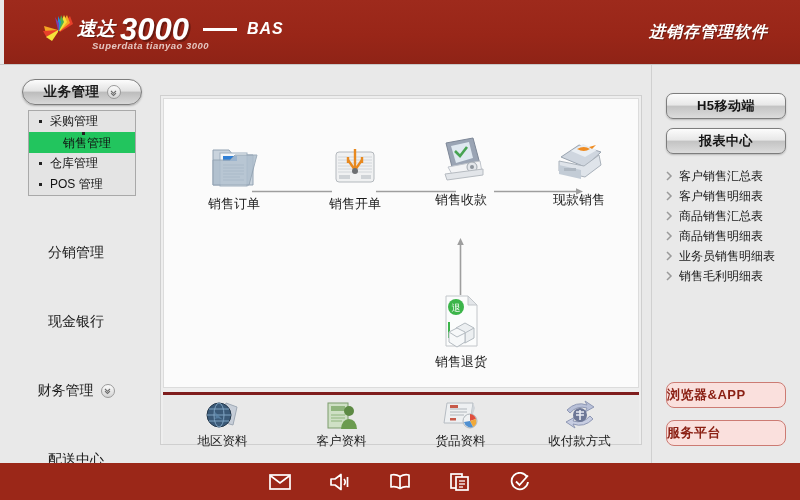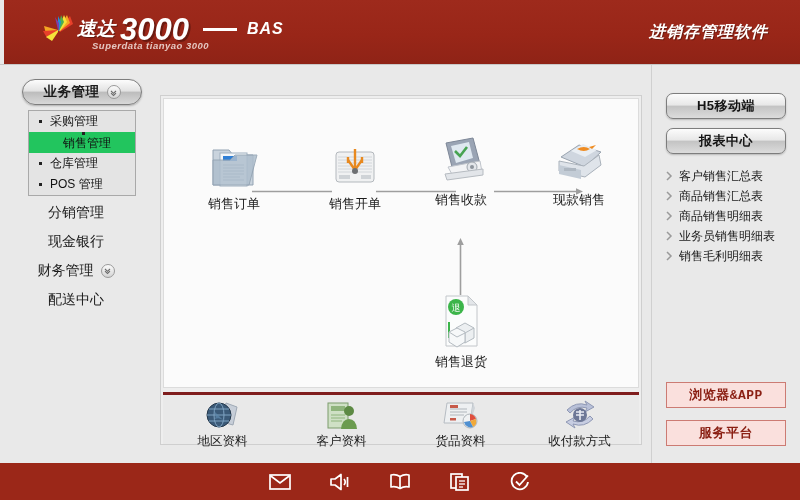--- a/index.html
+++ b/index.html
@@ -108,21 +108,21 @@
   .submenu-item.active { background: #22c55e; flex-direction: column; }
   .bullet {
     width: 3px; height: 3px; background: #222; display: inline-block;
     margin-right: 8px; flex: none;
   }
   .submenu-item .t { font-size: 12px; color: #111; }
 
   .mainmenu { position: absolute; left: 0; top: 133px; width: 152px; }
   .mainmenu-item {
     height: 29px; display: flex; align-items: center;
-    justify-content: center; cursor: pointer;
+    justify-content: center; cursor: pointer; margin-top: 40px;
   }
   .mainmenu-item .t { font-size: 14px; color: #1a1a1a; }
 
   
   .center {
     position: absolute; left: 160px; top: 30px;
     width: 482px; height: 350px;
     background: #eeeeee;
     border: 1px solid #cfcfcf;
   }
@@ -179,26 +179,25 @@
   .reports { position: absolute; left: 14px; top: 101px; width: 132px; }
   .report-item {
     height: 20px; display: flex; align-items: center; cursor: pointer;
   }
   .report-item .ch { margin-right: 6px; flex: none; display:block; }
   .report-item .t { font-size: 12px; color: #1a1a1a; }
 
   .pinkbtn {
     position: absolute; left: 14px;
     width: 120px; height: 26px;
-    border-radius: 0;
+    border-radius: 8px;
     border: 1px solid #cc7b73;
     background: #fae0dd;
-    display: flex; align-items: center; justify-content: center;
+    display: flex; align-items: center; 
     cursor: pointer;
-    font-family: Liberation Mono, monospace;
   }
   .pinkbtn .lbl { font-size: 13px; font-weight: bold; color: #8a1f13; letter-spacing: .5px; }
   .pink-browser { top: 317px; }
   .pink-service { top: 355px; }
 
   
   .taskbar {
     position: absolute; left: 0; top: 463px;
     width: 800px; height: 37px;
     background: #9b2718;
@@ -488,20 +487,26 @@
         <div class="report-item">
           <svg class="ch" width="7" height="10" viewBox="0 0 7 10">
               <path d="M1 1 L5 5 L1 9" fill="none" stroke="#9a9a9a" stroke-width="1.5"></path>
             </svg>
           <span class="t">客户销售汇总表</span>
         </div>
         <div class="report-item">
           <svg class="ch" width="7" height="10" viewBox="0 0 7 10">
               <path d="M1 1 L5 5 L1 9" fill="none" stroke="#9a9a9a" stroke-width="1.5"></path>
             </svg>
+          <span class="t">客户销售明细表</span>
+        </div>
+        <div class="report-item">
+          <svg class="ch" width="7" height="10" viewBox="0 0 7 10">
+              <path d="M1 1 L5 5 L1 9" fill="none" stroke="#9a9a9a" stroke-width="1.5"></path>
+            </svg>
           <span class="t">商品销售汇总表</span>
         </div>
         <div class="report-item">
           <svg class="ch" width="7" height="10" viewBox="0 0 7 10">
               <path d="M1 1 L5 5 L1 9" fill="none" stroke="#9a9a9a" stroke-width="1.5"></path>
             </svg>
           <span class="t">商品销售明细表</span>
         </div>
         <div class="report-item">
           <svg class="ch" width="7" height="10" viewBox="0 0 7 10">

